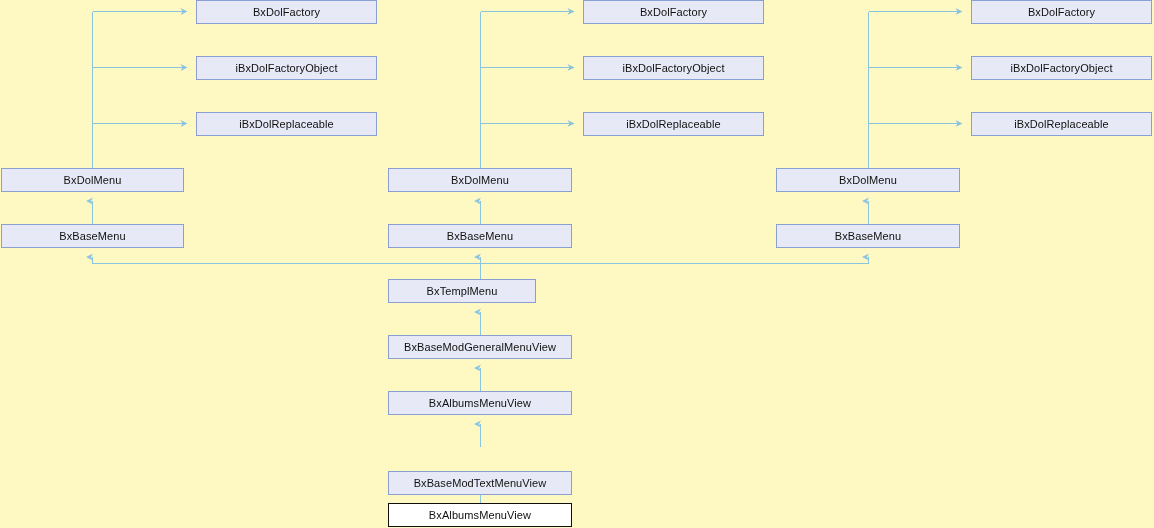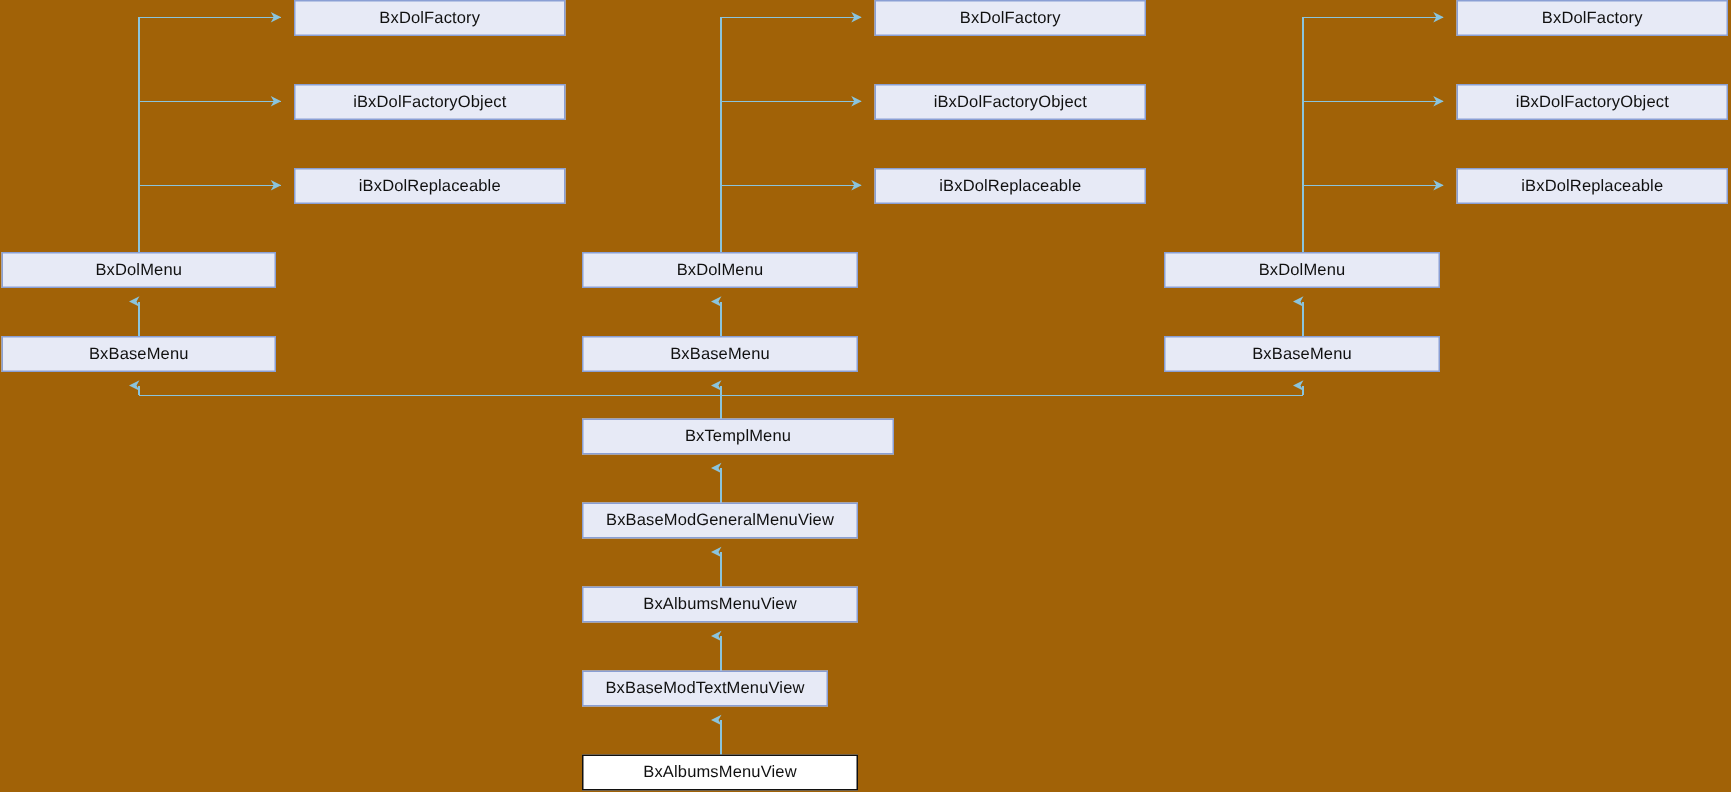--- a/index.html
+++ b/index.html
@@ -46,21 +46,21 @@
   .node-label {
     display: block;
     width: 100%;
     height: 100%;
     line-height: 22px;
   }
 </style>
 </head>
 <body style="background: rgb(74, 112, 77);">
 
-<div id="diagram" style="width: 1154px; height: 528px; background: #a16207;">
+<div id="diagram" style="width: 1154px; height: 528px; background: #fef9c3;">
 
   <svg id="edge-layer" width="1154" height="528" viewBox="0 0 1154 528" xmlns="http://www.w3.org/2000/svg">
     <defs>
       <marker id="arrow-up" markerWidth="9" markerHeight="9" refX="4.5" refY="7.5" orient="auto" markerUnits="userSpaceOnUse">
         <path d="M4.5,1 L8,8 L4.5,6 L1,8 Z" fill="#8ac4dd"></path>
       </marker>
       <marker id="arrow-right" markerWidth="9" markerHeight="9" refX="7.5" refY="4.5" orient="auto" markerUnits="userSpaceOnUse">
         <path d="M8,4.5 L1,8 L3,4.5 L1,1 Z" fill="#8ac4dd"></path>
       </marker>
     </defs>
@@ -146,29 +146,29 @@
   <div class="node" style="left: 971px; top: 112px; width: 181px; height: 24px; background: rgb(231, 234, 246); border-color: rgb(138, 159, 212);">
       <span class="node-label">iBxDolReplaceable</span>
     </div>
   <div class="node" style="left: 776px; top: 168px; width: 184px; height: 24px; background: rgb(231, 234, 246); border-color: rgb(138, 159, 212);">
       <span class="node-label">BxDolMenu</span>
     </div>
   <div class="node" style="left: 776px; top: 224px; width: 184px; height: 24px; background: rgb(231, 234, 246); border-color: rgb(138, 159, 212);">
       <span class="node-label">BxBaseMenu</span>
     </div>
 
-  <div class="node" style="left: 388px; top: 279px; width: 208px; height: 24px; background: rgb(231, 234, 246); border-color: rgb(138, 159, 212);">
+  <div class="node" style="left: 388px; top: 279px; width: 148px; height: 24px; background: rgb(231, 234, 246); border-color: rgb(138, 159, 212);">
       <span class="node-label">BxTemplMenu</span>
     </div>
   <div class="node" style="left: 388px; top: 335px; width: 184px; height: 24px; background: rgb(231, 234, 246); border-color: rgb(138, 159, 212);">
       <span class="node-label">BxBaseModGeneralMenuView</span>
     </div>
   <div class="node" style="left: 388px; top: 391px; width: 184px; height: 24px; background: rgb(231, 234, 246); border-color: rgb(138, 159, 212);">
       <span class="node-label">BxAlbumsMenuView</span>
     </div>
-  <div class="node" style="left: 388px; top: 447px; width: 164px; height: 24px; background: rgb(231, 234, 246); border-color: rgb(138, 159, 212);">
+  <div class="node" style="left: 388px; top: 471px; width: 184px; height: 24px; background: rgb(231, 234, 246); border-color: rgb(138, 159, 212);">
       <span class="node-label">BxBaseModTextMenuView</span>
     </div>
   <div class="node current" style="left: 388px; top: 503px; width: 184px; height: 24px; background: rgb(255, 255, 255); border-color: rgb(16, 16, 16);">
       <span class="node-label">BxAlbumsMenuView</span>
     </div>
 
 </div>
 
 </body></html>

